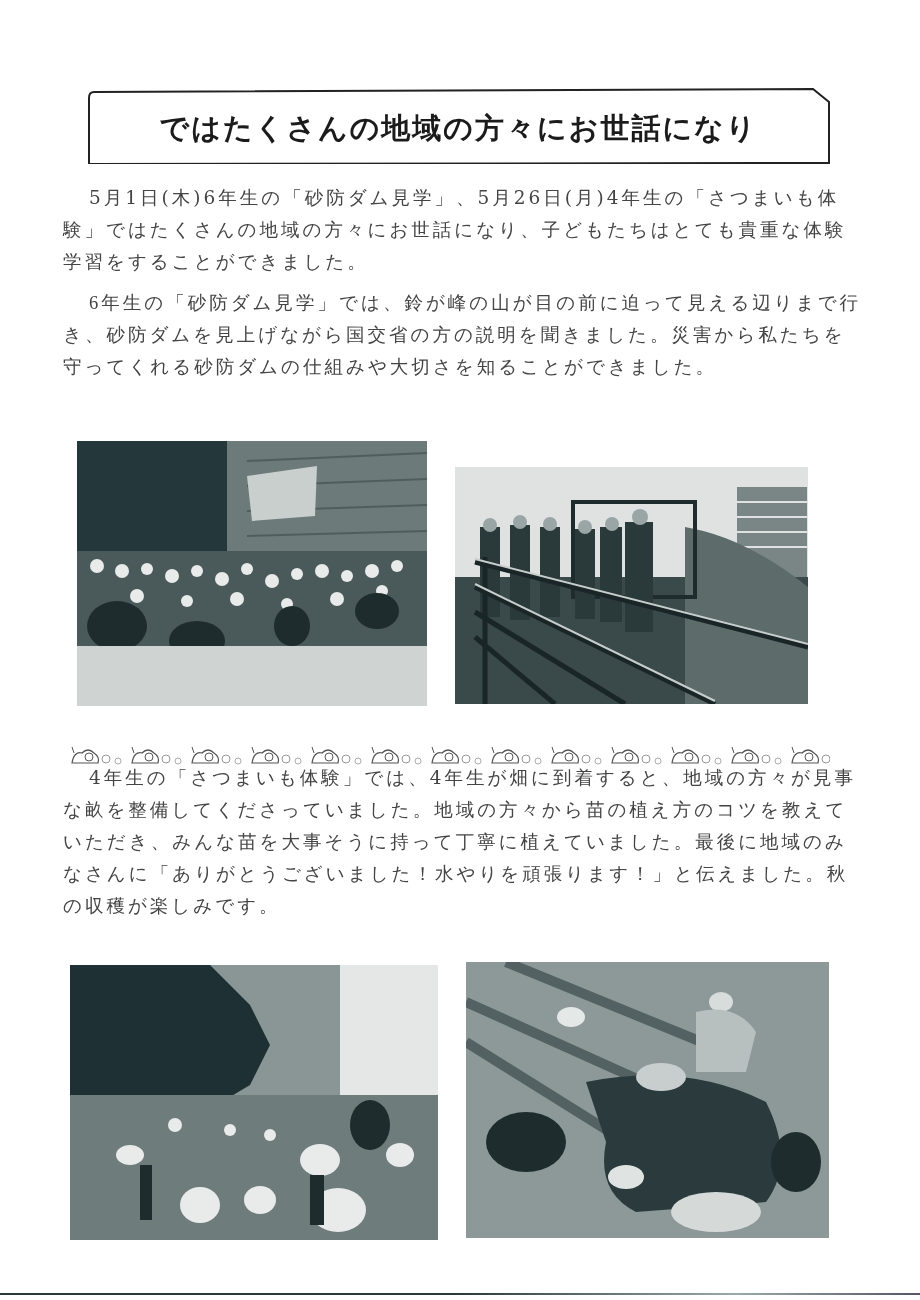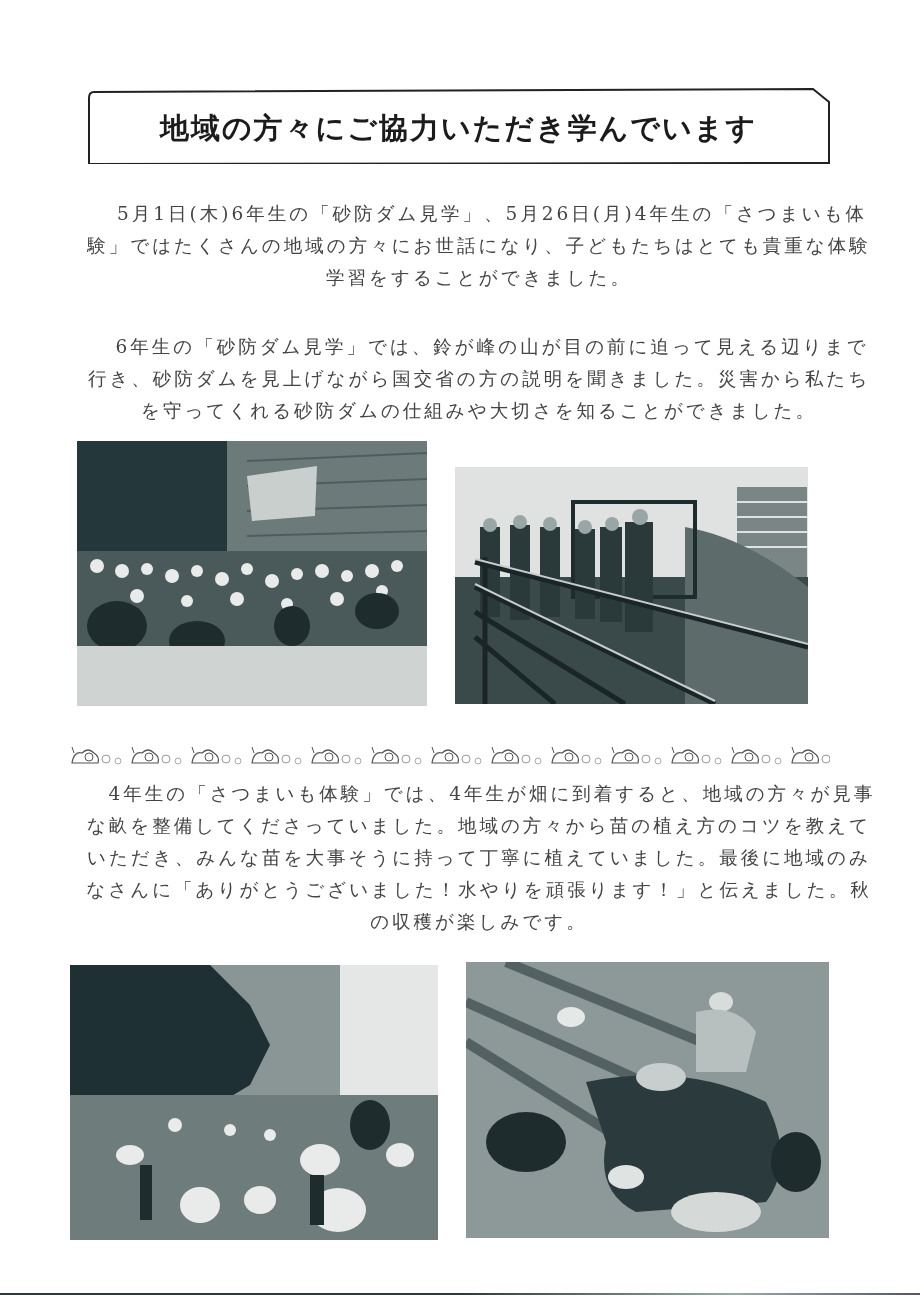--- a/index.html
+++ b/index.html
@@ -6,44 +6,44 @@
   body { width:920px; height:1300px; background:#ffffff; position:relative; overflow:hidden;
          font-family:"DejaVu Serif","Liberation Serif",serif; color:#3a3a3a; }
   .title-box { position:absolute; left:86px; top:86px; width:745px; height:78px;
                box-sizing:border-box; }
   .title-box svg { position:absolute; left:0; top:0; }
   .title-text { position:absolute; left:0; top:0; width:100%; height:100%;
                 display:flex; align-items:center; justify-content:center;
                 font-family:"DejaVu Sans","Liberation Sans",sans-serif; font-weight:bold;
                 font-size:29px; letter-spacing:2px; color:#1b1b1b; padding-top:8px; box-sizing:border-box; }
   .para { position:absolute; left:63px; width:800px; font-size:18.5px; line-height:32px;
-          letter-spacing:3px; color:#444; text-indent:26px; margin:16px;text-align:center; }
+          letter-spacing:3px; color:#444; text-indent:26px; margin:0; }
   #p1 { top:182px; }
-  #p2 { top:315px; }
+  #p2 { top:287px;font-family:Liberation Serif, serif; }
   #p3 { top:762px; }
   .photo { position:absolute; overflow:hidden; }
   .photo svg { display:block; }
   #photo1 { left:77px; top:441px; width:350px; height:265px; }
   #photo2 { left:455px; top:467px; width:353px; height:237px; }
   #photo3 { left:70px; top:965px; width:368px; height:275px; }
   #photo4 { left:466px; top:962px; width:363px; height:276px; }
   .divider { position:absolute; left:70px; top:743px; width:760px; height:26px; }
   .bottom-rule { position:absolute; left:0; top:1293px; width:920px; height:2px;
                  background:linear-gradient(90deg,#2b3a3c,#2b3a3c 50%,#9aa 80%,#556); }
   .date-stamp { position:absolute; font-family:"DejaVu Sans Mono","Liberation Mono",monospace;
                 font-size:9px; color:#ddd; opacity:.7; }
 </style>
 </head>
 <body>
 
 <div class="title-box">
   <svg width="745" height="78" viewBox="0 0 745 78">
     <path d="M8 6 L727 3 L743 16 L743 77 L3 78 L3 12 Q3 6 8 6 Z" fill="none" stroke="#222" stroke-width="2"></path>
   </svg>
-  <div class="title-text">地域の方々にご協力いただき学んでいます</div>
+  <div class="title-text">ではたくさんの地域の方々にお世話になり</div>
 </div>
 
 <p class="para" id="p1">5月1日(木)6年生の「砂防ダム見学」、5月26日(月)4年生の「さつまいも体験」ではたくさんの地域の方々にお世話になり、子どもたちはとても貴重な体験学習をすることができました。</p>
 <p class="para" id="p2">6年生の「砂防ダム見学」では、鈴が峰の山が目の前に迫って見える辺りまで行き、砂防ダムを見上げながら国交省の方の説明を聞きました。災害から私たちを守ってくれる砂防ダムの仕組みや大切さを知ることができました。</p>
 
 <div class="photo" id="photo1">
   <svg width="350" height="265" viewBox="0 0 350 265">
     <rect width="350" height="265" fill="#d6d9d8"></rect>
     <rect x="0" y="0" width="160" height="140" fill="#24383b"></rect>
     <rect x="150" y="0" width="200" height="110" fill="#6d7a7a"></rect>

